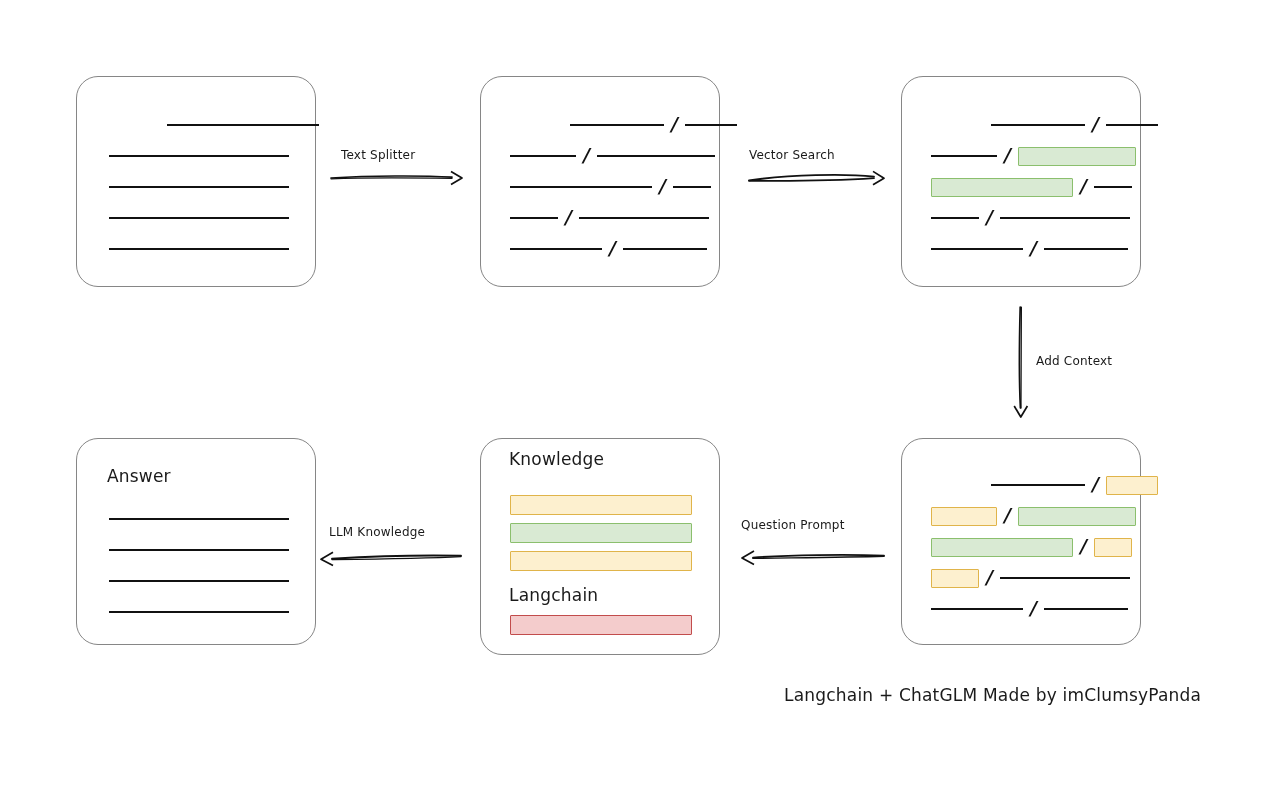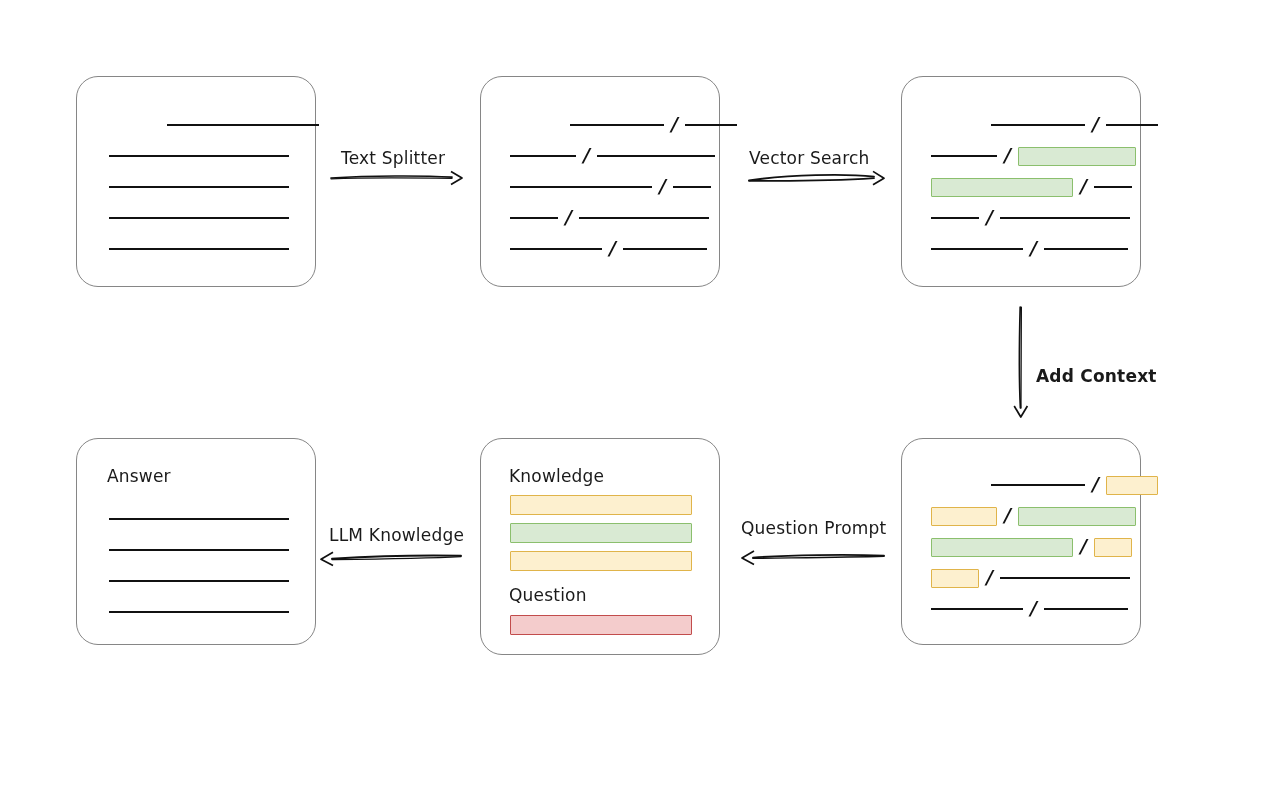--- a/index.html
+++ b/index.html
@@ -89,21 +89,21 @@
   .bar.red    { background: #f4cccc; border: 1.6px solid #c24c4c; }
 
   
   .arrow-wrap {
     position: absolute;
   }
   .arrow-wrap svg { display: block; overflow: visible; }
   .arrow-label {
     position: absolute;
     font-family: "DejaVu Sans", sans-serif;
-    font-size: 17px;
+    font-size: 12px;
     color: #1a1a1a;
     white-space: nowrap;
     letter-spacing: 0.2px;
   }
 
   
   .caption {
     position: absolute;
     font-family: "DejaVu Sans", sans-serif;
     font-size: 17px;
@@ -215,21 +215,21 @@
       </div>
     </div>
 
   <div class="arrow-wrap" style="left:1011px; top:306px;">
     <svg width="20" height="112" viewBox="0 0 20 112">
       <path d="M9.2,1 C8.2,38 8.0,74 9.4,102" fill="none" stroke="#111111" stroke-width="1.7" stroke-linecap="round"></path>
       <path d="M10.4,1 C10.0,38 10.2,74 10.0,102" fill="none" stroke="#111111" stroke-width="1.2" stroke-linecap="round"></path>
       <path d="M3.2,100 L9.8,111 L16.4,100" fill="none" stroke="#111111" stroke-width="1.7" stroke-linejoin="round"></path>
     </svg>
   </div>
-  <div class="arrow-label" style="left:1036px; top:366px;font-weight:bold;">Add Context</div>
+  <div class="arrow-label" style="left:1036px; top:354px;">Add Context</div>
 
   <div class="doc-box" style="left:901px; top:438px; width:240px; height:207px;">
 
   <div class="row" style="left: 29px; top: 36px;">
         <span style="display: inline-block; width: 60px;"></span>
         <span class="seg-line" style="width: 94px;"></span>
         <span class="slash" style="margin: 0px 7px;">/</span>
         <span class="chip yellow" style="width: 52px;"></span>
       </div>
       <div class="row" style="left: 29px; top: 67px;">
@@ -257,23 +257,23 @@
   <div class="arrow-wrap" style="left:739px; top:548px;">
     <svg width="146" height="20" viewBox="0 0 146 20">
       <path d="M145,7.6 C106,6.2 50,7.0 14,9.6" fill="none" stroke="#111111" stroke-width="1.8" stroke-linecap="round"></path>
       <path d="M145,8.2 C106,9.4 50,9.8 14,10.4" fill="none" stroke="#111111" stroke-width="1.4" stroke-linecap="round"></path>
       <path d="M15,3.0 L3,10.0 L15,16.4" fill="none" stroke="#111111" stroke-width="1.7" stroke-linejoin="round"></path>
     </svg>
   </div>
   <div class="arrow-label" style="left:741px; top:518px;">Question Prompt</div>
 
   <div class="doc-box" style="left:480px; top:438px; width:240px; height:217px;">
-    <div class="box-label" style="left:28px; top:27px;">Knowledge</div>
-
-    <div class="box-label" style="left:28px; top:146px;">Question</div>
+    <div class="box-label" style="left:28px; top:10px;">Knowledge</div>
+
+    <div class="box-label" style="left:28px; top:146px;">Langchain</div>
 
   <div class="bar yellow" style="left: 29px; top: 56px; width: 182px;"></div>
       <div class="bar green" style="left: 29px; top: 84px; width: 182px;"></div>
       <div class="bar yellow" style="left: 29px; top: 112px; width: 182px;"></div>
       <div class="bar red" style="left: 29px; top: 176px; width: 182px;"></div>
     </div>
 
   <div class="arrow-wrap" style="left:320px; top:549px;">
     <svg width="142" height="20" viewBox="0 0 142 20">
       <path d="M141,6.8 C104,6.0 48,7.6 12,9.8" fill="none" stroke="#111111" stroke-width="1.9" stroke-linecap="round"></path>
@@ -293,14 +293,15 @@
         <span class="seg-line" style="width: 180px;"></span>
       </div>
       <div class="row" style="left: 32px; top: 132px;">
         <span class="seg-line" style="width: 180px;"></span>
       </div>
       <div class="row" style="left: 32px; top: 163px;">
         <span class="seg-line" style="width: 180px;"></span>
       </div>
     </div>
 
+  <div class="caption" style="left:784px; top:685px;">Langchain + ChatGLM Made by imClumsyPanda</div>
 
 </div>
 
 </body></html>

